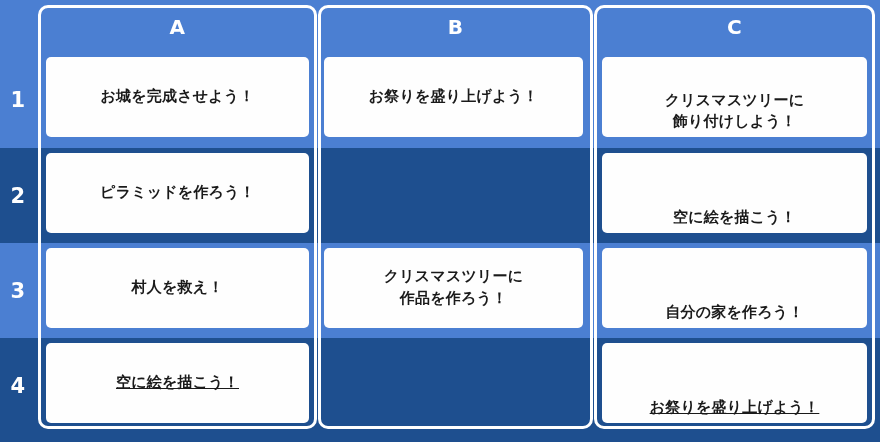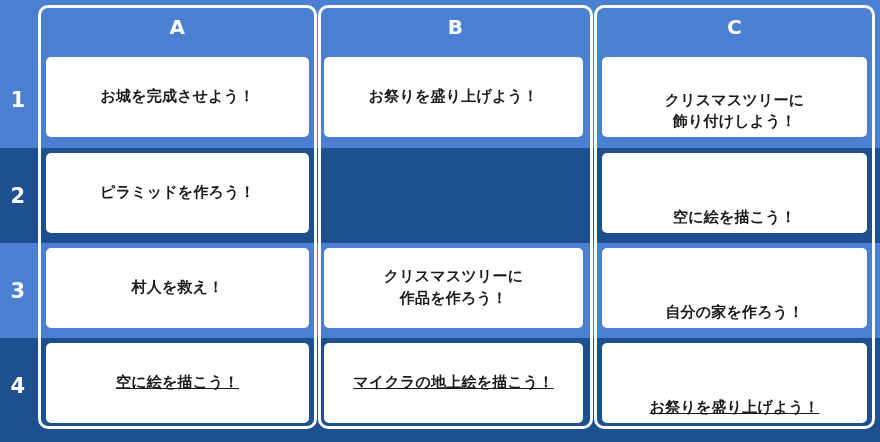--- a/index.html
+++ b/index.html
@@ -168,20 +168,17 @@
     <span class="cell-text">クリスマスツリーに
 作品を作ろう！</span>
   </div>
   <div class="cell col-c row-3">
     <span class="cell-text">自分の家を作ろう！</span>
   </div>
 
   <div class="cell col-a row-4">
     <span class="cell-text">空に絵を描こう！</span>
   </div>
-  <div class="cell col-b row-4">
-    <span class="cell-text">マイクラの地上絵を描こう！</span>
-  </div>
   <div class="cell col-c row-4">
     <span class="cell-text">お祭りを盛り上げよう！</span>
   </div>
 
 </div>
 
 </body></html>

